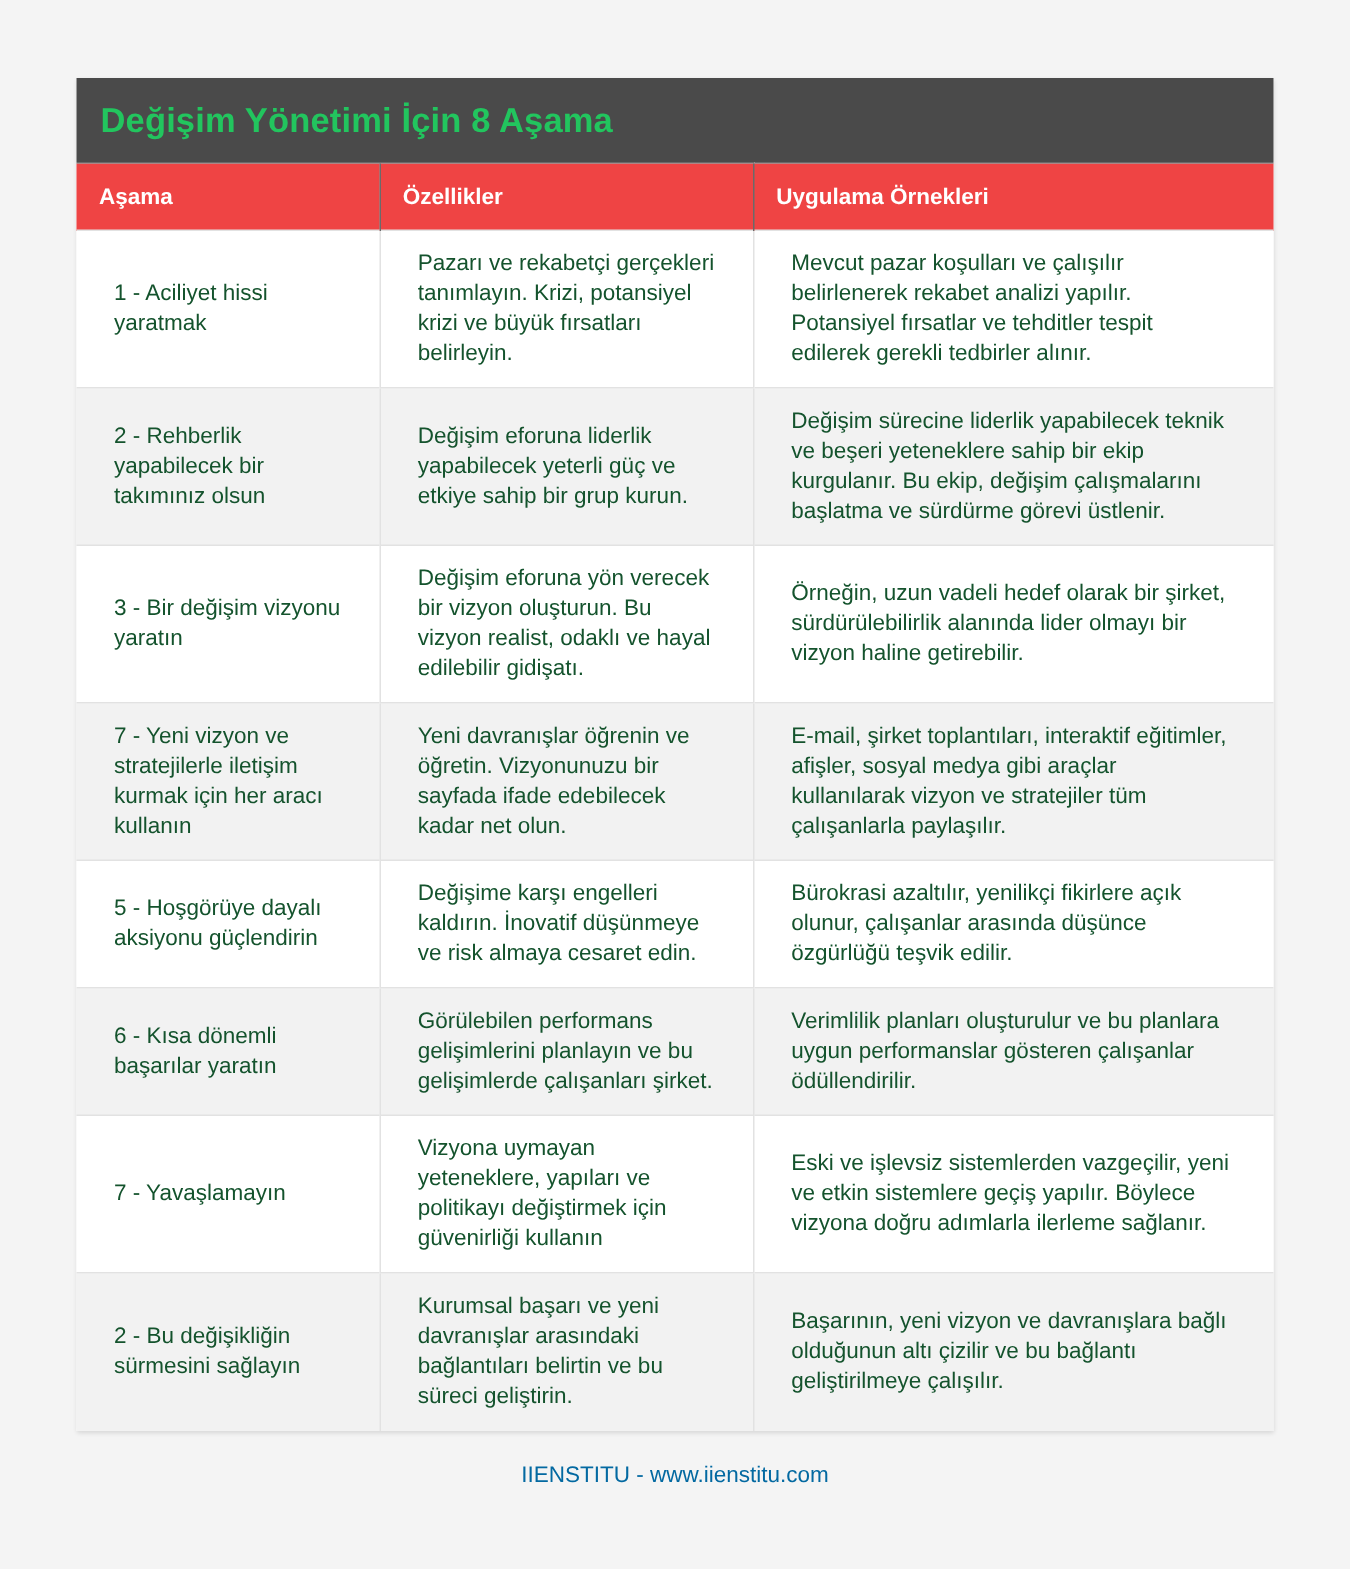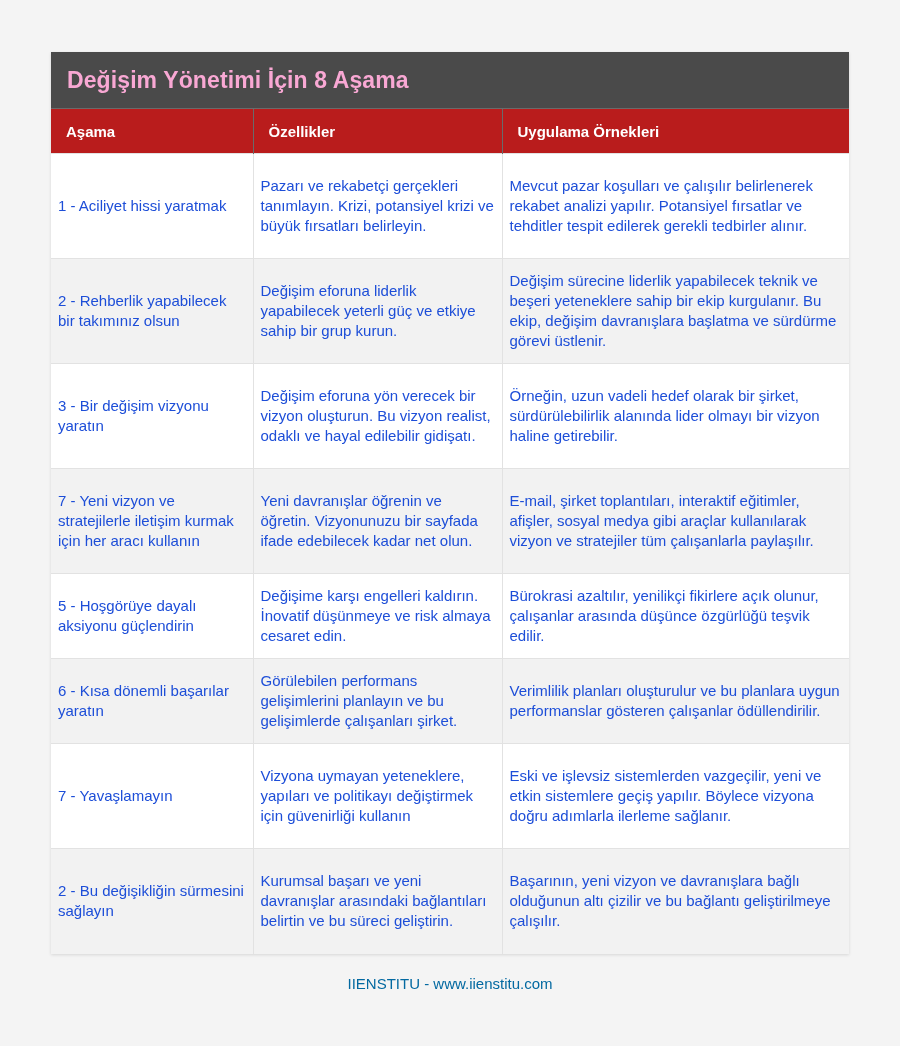--- a/index.html
+++ b/index.html
@@ -19,55 +19,55 @@
       box-shadow: 0 1px 3px rgba(0,0,0,0.12);
     }
     .title-bar {
       height: 56px;
       background: #4a4a4a;
       display: flex; align-items: center;
       padding-left: 16px;
       box-sizing: border-box;
     }
     .title {
-      color: #f9a8d4;
+      color: #22c55e;
       font-weight: bold;
       font-size: 23px;
       letter-spacing: 0.1px;
     }
     table {
       width: 798px;
       border-collapse: collapse;
       table-layout: fixed;
     }
     col.c1 { width: 202px; }
     col.c2 { width: 249px; }
     col.c3 { width: 347px; }
     thead th {
-      background: #b91c1c;
+      background: #ef4444;
       color: #ffffff;
       font-weight: bold;
       font-size: 15px;
       text-align: left;
       height: 45px;
       padding: 0 15px;
       box-sizing: border-box;
       border-top: 1px solid #6a6a6a;
       border-left: 1px solid #6a6a6a;
     }
     thead th:first-child { border-left: none; }
     tbody td {
       font-size: 15px;
       line-height: 20px;
-      padding: 0 7px;
+      padding: 0 25px;
       vertical-align: middle;
       border-left: 1px solid #e2e2e2;
       border-top: 1px solid #e2e2e2;
       box-sizing: border-box;
-      color: #1d4ed8;
+      color: #14532d;
     }
     tbody td:first-child { border-left: none; }
     tbody tr:nth-child(even) td { background: #f2f2f2; }
     tbody tr:nth-child(odd) td { background: #ffffff; }
     tr.h105 td { height: 105px; }
     tr.h85 td { height: 85px; }
     .footer {
       position: absolute;
       left: 0; right: 0; top: 975px;
       text-align: center;
@@ -97,21 +97,21 @@
     </thead>
     <tbody>
       <tr class="h105">
         <td>1 - Aciliyet hissi yaratmak</td>
         <td>Pazarı ve rekabetçi gerçekleri tanımlayın. Krizi, potansiyel krizi ve büyük fırsatları belirleyin.</td>
         <td>Mevcut pazar koşulları ve çalışılır belirlenerek rekabet analizi yapılır. Potansiyel fırsatlar ve tehditler tespit edilerek gerekli tedbirler alınır.</td>
       </tr>
       <tr class="h105">
         <td>2 - Rehberlik yapabilecek bir takımınız olsun</td>
         <td>Değişim eforuna liderlik yapabilecek yeterli güç ve etkiye sahip bir grup kurun.</td>
-        <td>Değişim sürecine liderlik yapabilecek teknik ve beşeri yeteneklere sahip bir ekip kurgulanır. Bu ekip, değişim davranışlara başlatma ve sürdürme görevi üstlenir.</td>
+        <td>Değişim sürecine liderlik yapabilecek teknik ve beşeri yeteneklere sahip bir ekip kurgulanır. Bu ekip, değişim çalışmalarını başlatma ve sürdürme görevi üstlenir.</td>
       </tr>
       <tr class="h105">
         <td>3 - Bir değişim vizyonu yaratın</td>
         <td>Değişim eforuna yön verecek bir vizyon oluşturun. Bu vizyon realist, odaklı ve hayal edilebilir gidişatı.</td>
         <td>Örneğin, uzun vadeli hedef olarak bir şirket, sürdürülebilirlik alanında lider olmayı bir vizyon haline getirebilir.</td>
       </tr>
       <tr class="h105">
         <td>7 - Yeni vizyon ve stratejilerle iletişim kurmak için her aracı kullanın</td>
         <td>Yeni davranışlar öğrenin ve öğretin. Vizyonunuzu bir sayfada ifade edebilecek kadar net olun.</td>
         <td>E-mail, şirket toplantıları, interaktif eğitimler, afişler, sosyal medya gibi araçlar kullanılarak vizyon ve stratejiler tüm çalışanlarla paylaşılır.</td>

